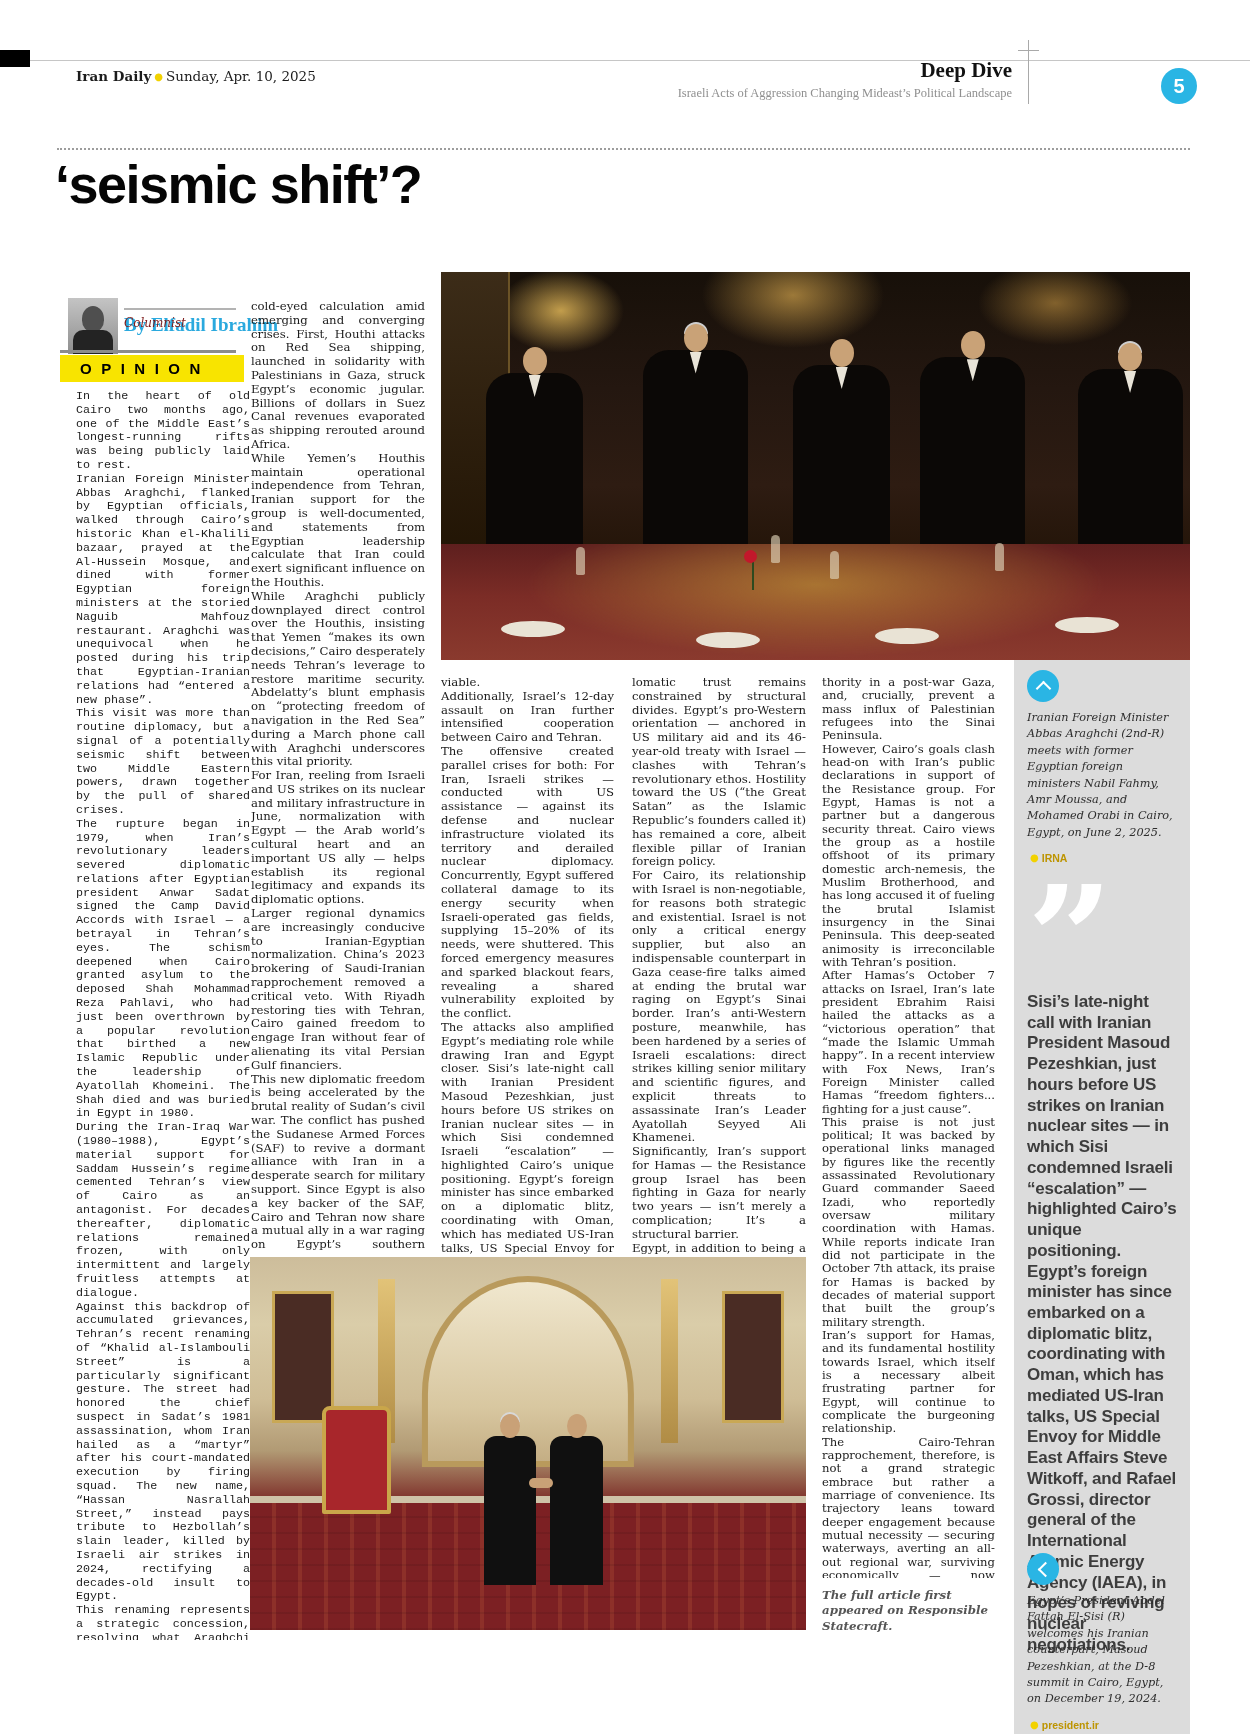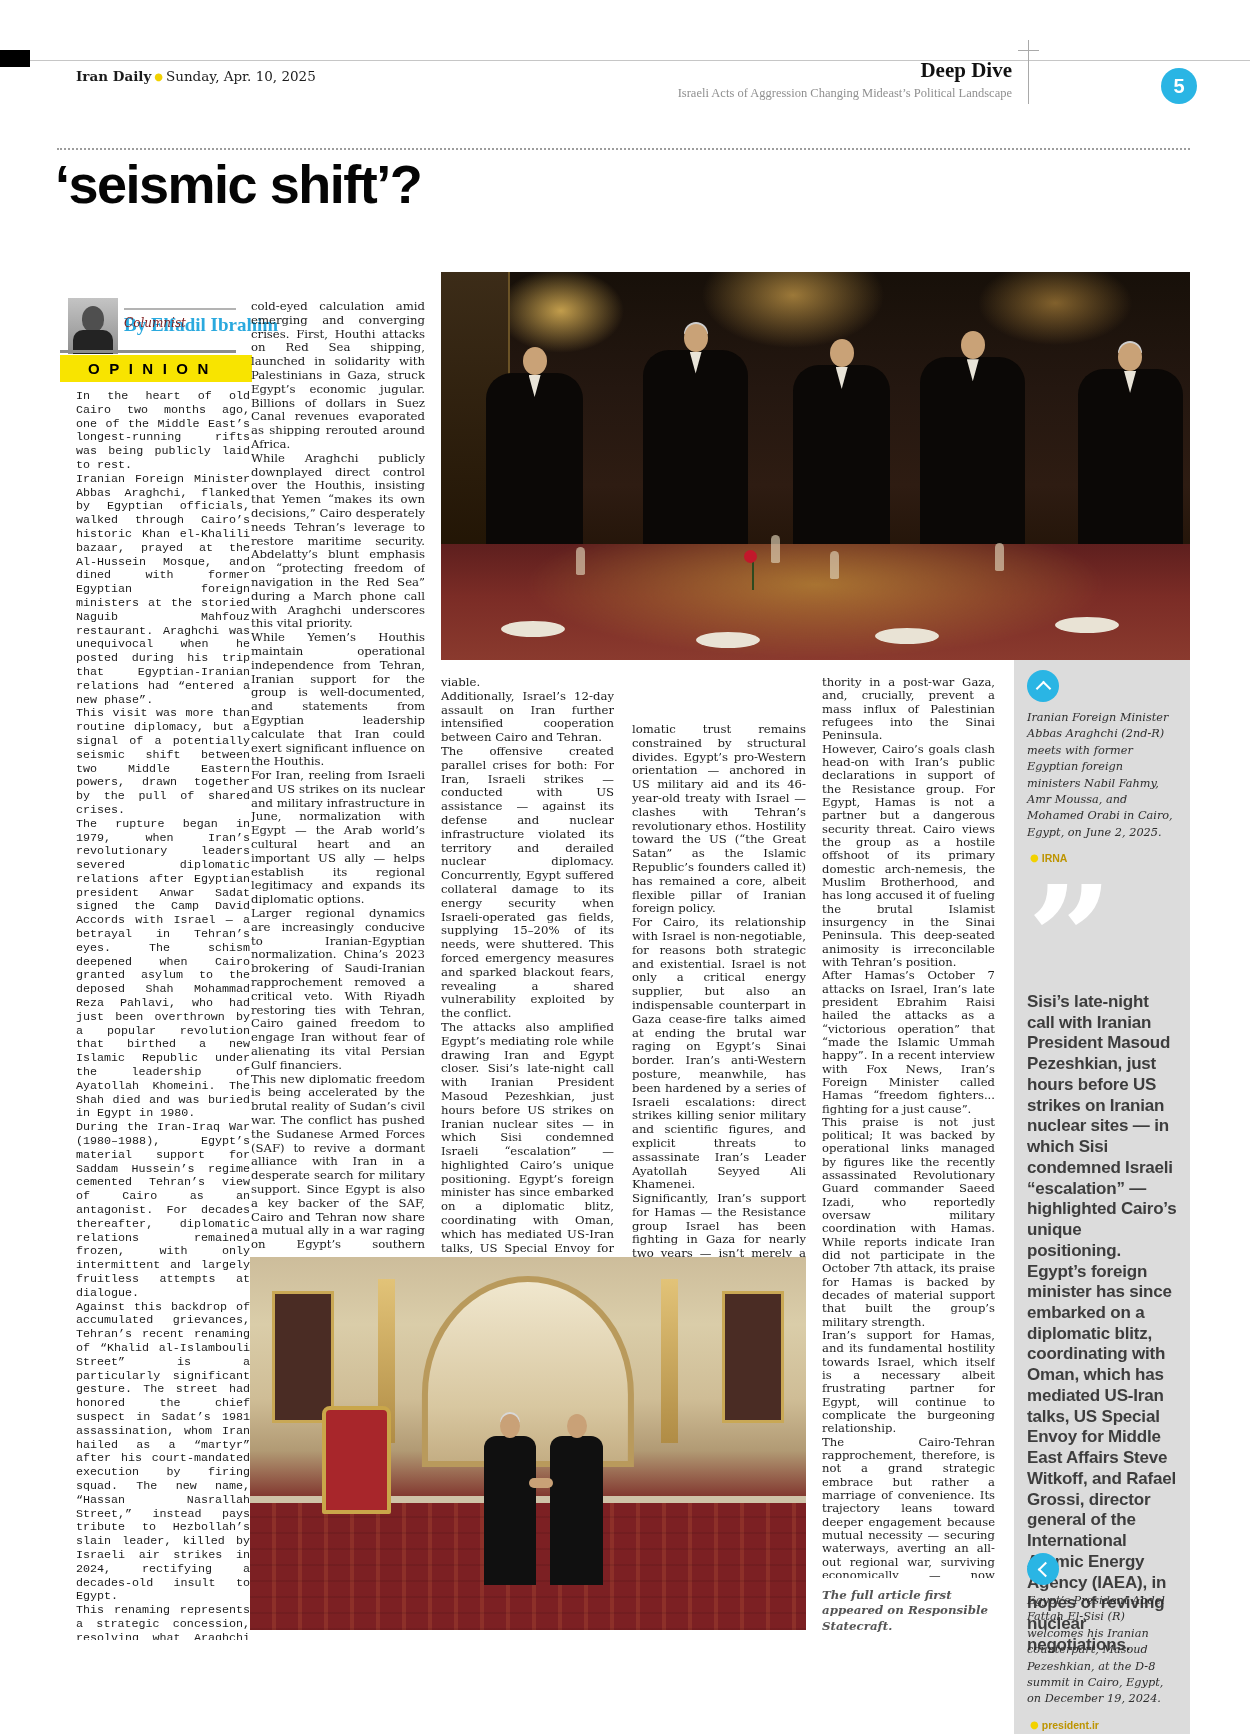--- a/index.html
+++ b/index.html
@@ -31,29 +31,29 @@
                   background:#4f4f4f;}
   .headshot .body{position:absolute;left:5px;top:32px;width:40px;height:26px;border-radius:10px 10px 0 0;
                   background:#232323;}
   .byline-rule{position:absolute;left:124px;top:308px;width:112px;height:2px;background:#b3b3b3;}
   .byline-name{position:absolute;left:124px;top:314px;font-size:19px;font-weight:700;color:#2aa9de;
                font-family:"Liberation Serif",serif;}
   .byline-role{position:absolute;left:124px;top:316px;font-size:12px;font-style:italic;color:#7f1d1d;}
   .opinion-rule{position:absolute;left:60px;top:350px;width:176px;height:3px;background:#8c8c8c;}
   .opinion-box{position:absolute;left:60px;top:355px;width:164px;height:27px;background:#f8e400;
                font-family:"Liberation Sans",sans-serif;font-size:15px;font-weight:700;color:#000;
-               letter-spacing:9.5px;line-height:27px;padding-left:28px;}
+               letter-spacing:9.5px;line-height:27px;padding-left:20px;}
   
   .bodycol{position:absolute;width:174px;font-size:11.7px;line-height:1.18;text-align:justify;
            color:#1b1b1b;overflow:hidden;hyphens:auto;-webkit-hyphens:auto;}
   .bodycol p{margin:0;}
   .col1{left:76px;top:390px;height:1250px;font-family:Liberation Mono, monospace;}
   .col2{left:251px;top:300px;height:950px;}
   .col3{left:441px;top:676px;width:173px;height:578px;}
-  .col4{left:632px;top:676px;height:578px;margin-top:47px;}
+  .col4{left:632px;top:676px;height:578px;}
   .col5{left:822px;top:676px;width:173px;height:902px;line-height:1.15;font-size:11.6px;}
   .article-credit{position:absolute;left:822px;top:1584px;width:173px;background:#fff;
                   font-size:11.8px;font-style:italic;font-weight:700;color:#555;line-height:1.3;
                   padding-top:4px;}
   
   .photo1{position:absolute;left:441px;top:272px;width:749px;height:388px;overflow:hidden;
     background:
       radial-gradient(90px 60px at 16% 10%, rgba(236,192,92,.8), rgba(236,192,92,0) 70%),
       radial-gradient(130px 75px at 47% 6%, rgba(226,176,82,.65), rgba(226,176,82,0) 70%),
       radial-gradient(110px 60px at 82% 8%, rgba(214,162,72,.55), rgba(214,162,72,0) 70%),
@@ -190,22 +190,22 @@
       <p>Iranian Foreign Minister Abbas Araghchi, flanked by Egyptian officials, walked through Cairo’s historic Khan el-Khalili bazaar, prayed at the Al-Hussein Mosque, and dined with former Egyptian foreign ministers at the storied Naguib Mahfouz restaurant. Araghchi was unequivocal when he posted during his trip that Egyptian-Iranian relations had “entered a new phase”.</p>
       <p>This visit was more than routine diplomacy, but a signal of a potentially seismic shift between two Middle Eastern powers, drawn together by the pull of shared crises.</p>
       <p>The rupture began in 1979, when Iran’s revolutionary leaders severed diplomatic relations after Egyptian president Anwar Sadat signed the Camp David Accords with Israel — a betrayal in Tehran’s eyes. The schism deepened when Cairo granted asylum to the deposed Shah Mohammad Reza Pahlavi, who had just been overthrown by a popular revolution that birthed a new Islamic Republic under the leadership of Ayatollah Khomeini. The Shah died and was buried in Egypt in 1980.</p>
       <p>During the Iran-Iraq War (1980–1988), Egypt’s material support for Saddam Hussein’s regime cemented Tehran’s view of Cairo as an antagonist. For decades thereafter, diplomatic relations remained frozen, with only intermittent and largely fruitless attempts at dialogue.</p>
       <p>Against this backdrop of accumulated grievances, Tehran’s recent renaming of “Khalid al-Islambouli Street” is a particularly significant gesture. The street had honored the chief suspect in Sadat’s 1981 assassination, whom Iran hailed as a “martyr” after his court-mandated execution by firing squad. The new name, “Hassan Nasrallah Street,” instead pays tribute to Hezbollah’s slain leader, killed by Israeli air strikes in 2024, rectifying a decades-old insult to Egypt.</p>
       <p>This renaming represents a strategic concession, resolving what Araghchi called the “final hurdle” to normalization weeks earlier. Cairo’s swift public embrace of the move, with Foreign Ministry spokesperson Ambassador Tamim Khallaf calling it a “positive step” that “helps put matters back on the right track,” demonstrated Egypt’s willingness to turn the page.</p>
       <p>During marathon meetings with President Abdel Fattah el-Sisi and Foreign Minister Badr Abdelatty in June, Araghchi asserted that “trust between Cairo and Tehran has never been this high.” The tangible outcome of the meetings was an agreement to establish regular political consultations at the sub-ministerial level — a structured channel absent since 1979.</p>
     </div>
   <div class="bodycol col2">
       <p>cold-eyed calculation amid emerging and converging crises. First, Houthi attacks on Red Sea shipping, launched in solidarity with Palestinians in Gaza, struck Egypt’s economic jugular. Billions of dollars in Suez Canal revenues evaporated as shipping rerouted around Africa.</p>
+      <p>While Yemen’s Houthis maintain operational independence from Tehran, Iranian support for the group is well-documented, and statements from Egyptian leadership calculate that Iran could exert significant influence on the Houthis.</p>
       <p>While Araghchi publicly downplayed direct control over the Houthis, insisting that Yemen “makes its own decisions,” Cairo desperately needs Tehran’s leverage to restore maritime security. Abdelatty’s blunt emphasis on “protecting freedom of navigation in the Red Sea” during a March phone call with Araghchi underscores this vital priority.</p>
-      <p>While Yemen’s Houthis maintain operational independence from Tehran, Iranian support for the group is well-documented, and statements from Egyptian leadership calculate that Iran could exert significant influence on the Houthis.</p>
       <p>For Iran, reeling from Israeli and US strikes on its nuclear and military infrastructure in June, normalization with Egypt — the Arab world’s cultural heart and an important US ally — helps establish its regional legitimacy and expands its diplomatic options.</p>
       <p>Larger regional dynamics are increasingly conducive to Iranian-Egyptian normalization. China’s 2023 brokering of Saudi-Iranian rapprochement removed a critical veto. With Riyadh restoring ties with Tehran, Cairo gained freedom to engage Iran without fear of alienating its vital Persian Gulf financiers.</p>
       <p>This new diplomatic freedom is being accelerated by the brutal reality of Sudan’s civil war. The conflict has pushed the Sudanese Armed Forces (SAF) to revive a dormant alliance with Iran in a desperate search for military support. Since Egypt is also a key backer of the SAF, Cairo and Tehran now share a mutual ally in a war raging on Egypt’s southern doorstep, creating an unexpected arena of common interest.</p>
     </div>
   <div class="bodycol col3">
       <p>viable.</p>
       <p>Additionally, Israel’s 12-day assault on Iran further intensified cooperation between Cairo and Tehran.</p>
       <p>The offensive created parallel crises for both: For Iran, Israeli strikes — conducted with US assistance — against its defense and nuclear infrastructure violated its territory and derailed nuclear diplomacy. Concurrently, Egypt suffered collateral damage to its energy security when Israeli-operated gas fields, supplying 15–20% of its needs, were shuttered. This forced emergency measures and sparked blackout fears, revealing a shared vulnerability exploited by the conflict.</p>
       <p>The attacks also amplified Egypt’s mediating role while drawing Iran and Egypt closer. Sisi’s late-night call with Iranian President Masoud Pezeshkian, just hours before US strikes on Iranian nuclear sites — in which Sisi condemned Israeli “escalation” — highlighted Cairo’s unique positioning. Egypt’s foreign minister has since embarked on a diplomatic blitz, coordinating with Oman, which has mediated US-Iran talks, US Special Envoy for Middle East Affairs Steve Witkoff, and Rafael Grossi, director general of the International Atomic Energy Agency (IAEA), in hopes of reviving nuclear negotiations.</p>
     </div>

